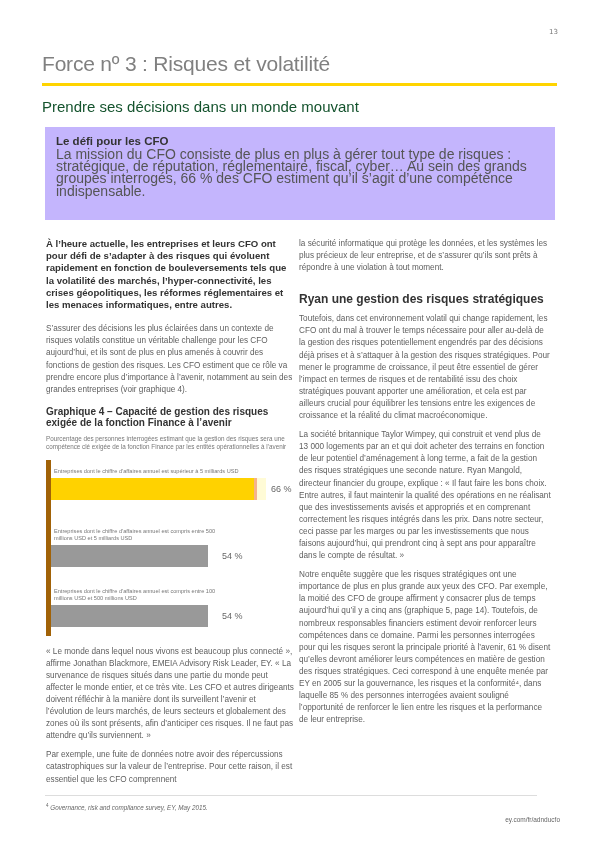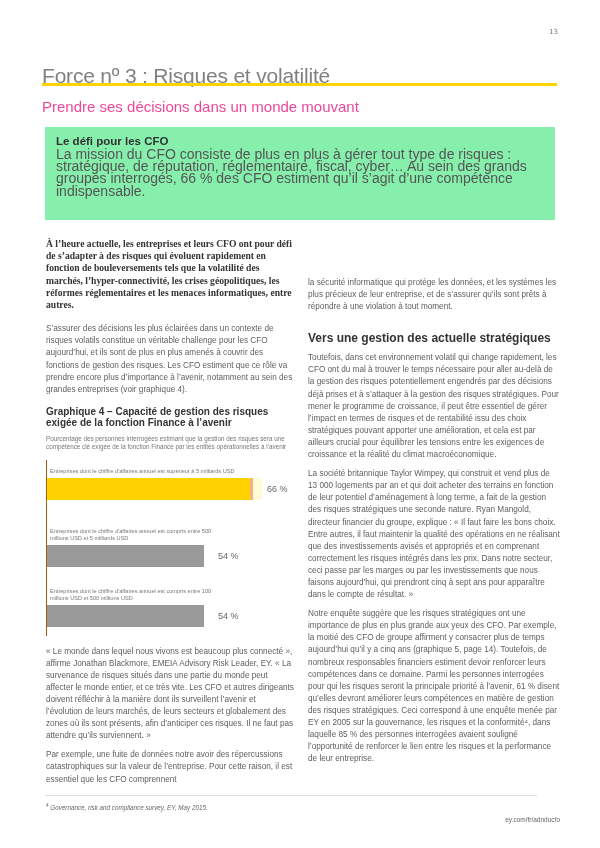--- a/index.html
+++ b/index.html
@@ -1,37 +1,37 @@
 <!DOCTYPE html>
 <html><head>
 <meta charset="utf-8">
 <style>
   html, body { margin: 0; padding: 0; background: #ffffff; }
   body { width: 600px; height: 848px; position: relative; overflow: hidden;
          font-family: "DejaVu Sans", sans-serif; color: #5a5a5a; }
   .page-num { position: absolute; top: 28px; right: 42px; font-size: 7px; color: #777; margin-left: 28px; }
-  .title { position: absolute; left: 42px; top: 64px; font-size: 21px; color: #808080;
+  .title { position: absolute; left: 42px; top: 52px; font-size: 21px; color: #808080;
            font-family: "Liberation Sans", sans-serif; letter-spacing: -0.2px; }
   .title-rule { position: absolute; left: 42px; top: 83px; width: 515px; height: 3px; background: #ffd400; }
-  .subtitle { position: absolute; left: 42px; top: 98px; font-size: 15px; color: #ec4899;
+  .subtitle { position: absolute; left: 42px; top: 98px; font-size: 15px; color: #14532d;
               font-family: "Liberation Sans", sans-serif; }
   .callout { position: absolute; left: 45px; top: 127px; width: 510px; height: 93px;
-             background: #86efac; padding: 0 11px; box-sizing: border-box; }
+             background: #c4b5fd; padding: 0 11px; box-sizing: border-box; }
   .callout .h1 { margin-top: 8px; font-size: 11.5px; font-weight: bold; color: #333; font-family: "Liberation Sans", sans-serif; }
   .callout .h2 { margin-top: 9px; font-size: 11.5px; font-weight: bold; color: #333; font-family: "Liberation Sans", sans-serif; }
   .callout .p { margin-top: 1px; font-size: 14px; line-height: 12.2px; color: #555; font-family: "Liberation Sans", sans-serif; }
   .col { position: absolute; font-family: "Liberation Sans", sans-serif; }
   .col-left { left: 46px; top: 238px; width: 248px; }
-  .col-right { left: 308px; top: 238px; width: 252px; margin-top: 39px; }
-  .lead { font-size: 9.6px; line-height: 12.2px; font-weight: bold; color: #333; margin: 0 0 12px 0; font-family: Liberation Serif, serif; }
+  .col-right { left: 299px; top: 238px; width: 252px; }
+  .lead { font-size: 9.6px; line-height: 12.2px; font-weight: bold; color: #333; margin: 0 0 12px 0; }
   .body { font-size: 8.2px; line-height: 12.1px; color: #5e5e5e; margin: 0 0 7px 0; }
   .h3 { font-size: 12px; font-weight: bold; color: #333; margin: 18px 0 7px 0; }
   .chart-title { font-size: 10px; line-height: 11.5px; font-weight: bold; color: #333; margin: 10px 0 6px 0; }
   .chart-sub { font-size: 6.3px; line-height: 8.4px; color: #777; margin: 0 0 8px 0; }
-  .chart { position: relative; height: 176px; border-left: 1px solid #a16207; }
+  .chart { position: relative; height: 176px; border-left: 5px solid #a16207; }
   .bar-label { position: absolute; left: 3px; font-size: 5.6px; line-height: 7px; color: #777; }
   .bar { position: absolute; left: 0; height: 22px; }
   .bar-track { position: absolute; left: 0; height: 22px; background: #fffbd6; }
   .bar-value { position: absolute; font-size: 9px; color: #666; }
   .footer-rule { position: absolute; left: 45px; top: 795px; width: 492px; height: 1px; background: #ddd; }
   .footnote { position: absolute; left: 46px; top: 803px; font-size: 6.3px; color: #666; font-style: italic; font-family: "Liberation Sans", sans-serif; }
   .footnote sup { font-style: normal; font-size: 4.5px; }
   .footer-url { position: absolute; right: 40px; top: 816px; font-size: 6.5px; color: #666; font-family: "Liberation Sans", sans-serif; }
 </style>
 </head>
@@ -66,21 +66,21 @@
       <div class="bar" style="top: 145px; width: 157px; background: rgb(153, 153, 153);"></div>
       <div class="bar-value" style="top: 151px; left: 171px;">54 %</div>
     </div>
 
   <p class="body" style="margin-top:10px">« Le monde dans lequel nous vivons est beaucoup plus connecté », affirme Jonathan Blackmore, EMEIA Advisory Risk Leader, EY. « La survenance de risques situés dans une partie du monde peut affecter le monde entier, et ce très vite. Les CFO et autres dirigeants doivent réfléchir à la manière dont ils surveillent l’avenir et l’évolution de leurs marchés, de leurs secteurs et globalement des zones où ils sont présents, afin d’anticiper ces risques. Il ne faut pas attendre qu’ils surviennent. »</p>
   <p class="body">Par exemple, une fuite de données notre avoir des répercussions catastrophiques sur la valeur de l’entreprise. Pour cette raison, il est essentiel que les CFO comprennent</p>
 </div>
 
 <div class="col col-right">
   <p class="body">la sécurité informatique qui protège les données, et les systèmes les plus précieux de leur entreprise, et de s’assurer qu’ils sont prêts à répondre à une violation à tout moment.</p>
-  <div class="h3">Vers une gestion des actuelle stratégiques</div>
+  <div class="h3">Ryan une gestion des risques stratégiques</div>
   <p class="body">Toutefois, dans cet environnement volatil qui change rapidement, les CFO ont du mal à trouver le temps nécessaire pour aller au-delà de la gestion des risques potentiellement engendrés par des décisions déjà prises et à s’attaquer à la gestion des risques stratégiques. Pour mener le programme de croissance, il peut être essentiel de gérer l’impact en termes de risques et de rentabilité issu des choix stratégiques pouvant apporter une amélioration, et cela est par ailleurs crucial pour équilibrer les tensions entre les exigences de croissance et la réalité du climat macroéconomique.</p>
   <p class="body">La société britannique Taylor Wimpey, qui construit et vend plus de 13 000 logements par an et qui doit acheter des terrains en fonction de leur potentiel d’aménagement à long terme, a fait de la gestion des risques stratégiques une seconde nature. Ryan Mangold, directeur financier du groupe, explique : « Il faut faire les bons choix. Entre autres, il faut maintenir la qualité des opérations en ne réalisant que des investissements avisés et appropriés et en comprenant correctement les risques intégrés dans les prix. Dans notre secteur, ceci passe par les marges ou par les investissements que nous faisons aujourd’hui, qui prendront cinq à sept ans pour apparaître dans le compte de résultat. »</p>
   <p class="body">Notre enquête suggère que les risques stratégiques ont une importance de plus en plus grande aux yeux des CFO. Par exemple, la moitié des CFO de groupe affirment y consacrer plus de temps aujourd’hui qu’il y a cinq ans (graphique 5, page 14). Toutefois, de nombreux responsables financiers estiment devoir renforcer leurs compétences dans ce domaine. Parmi les personnes interrogées pour qui les risques seront la principale priorité à l’avenir, 61 % disent qu’elles devront améliorer leurs compétences en matière de gestion des risques stratégiques. Ceci correspond à une enquête menée par EY en 2005 sur la gouvernance, les risques et la conformité⁴, dans laquelle 85 % des personnes interrogées avaient souligné l’opportunité de renforcer le lien entre les risques et la performance de leur entreprise.</p>
 </div>
 
 <div class="footer-rule"></div>
 <div class="footnote"><sup>4</sup> <span>Governance, risk and compliance survey, EY, May 2015.</span></div>
 <div class="footer-url">ey.com/fr/adnducfo</div>
 
 </body></html>

